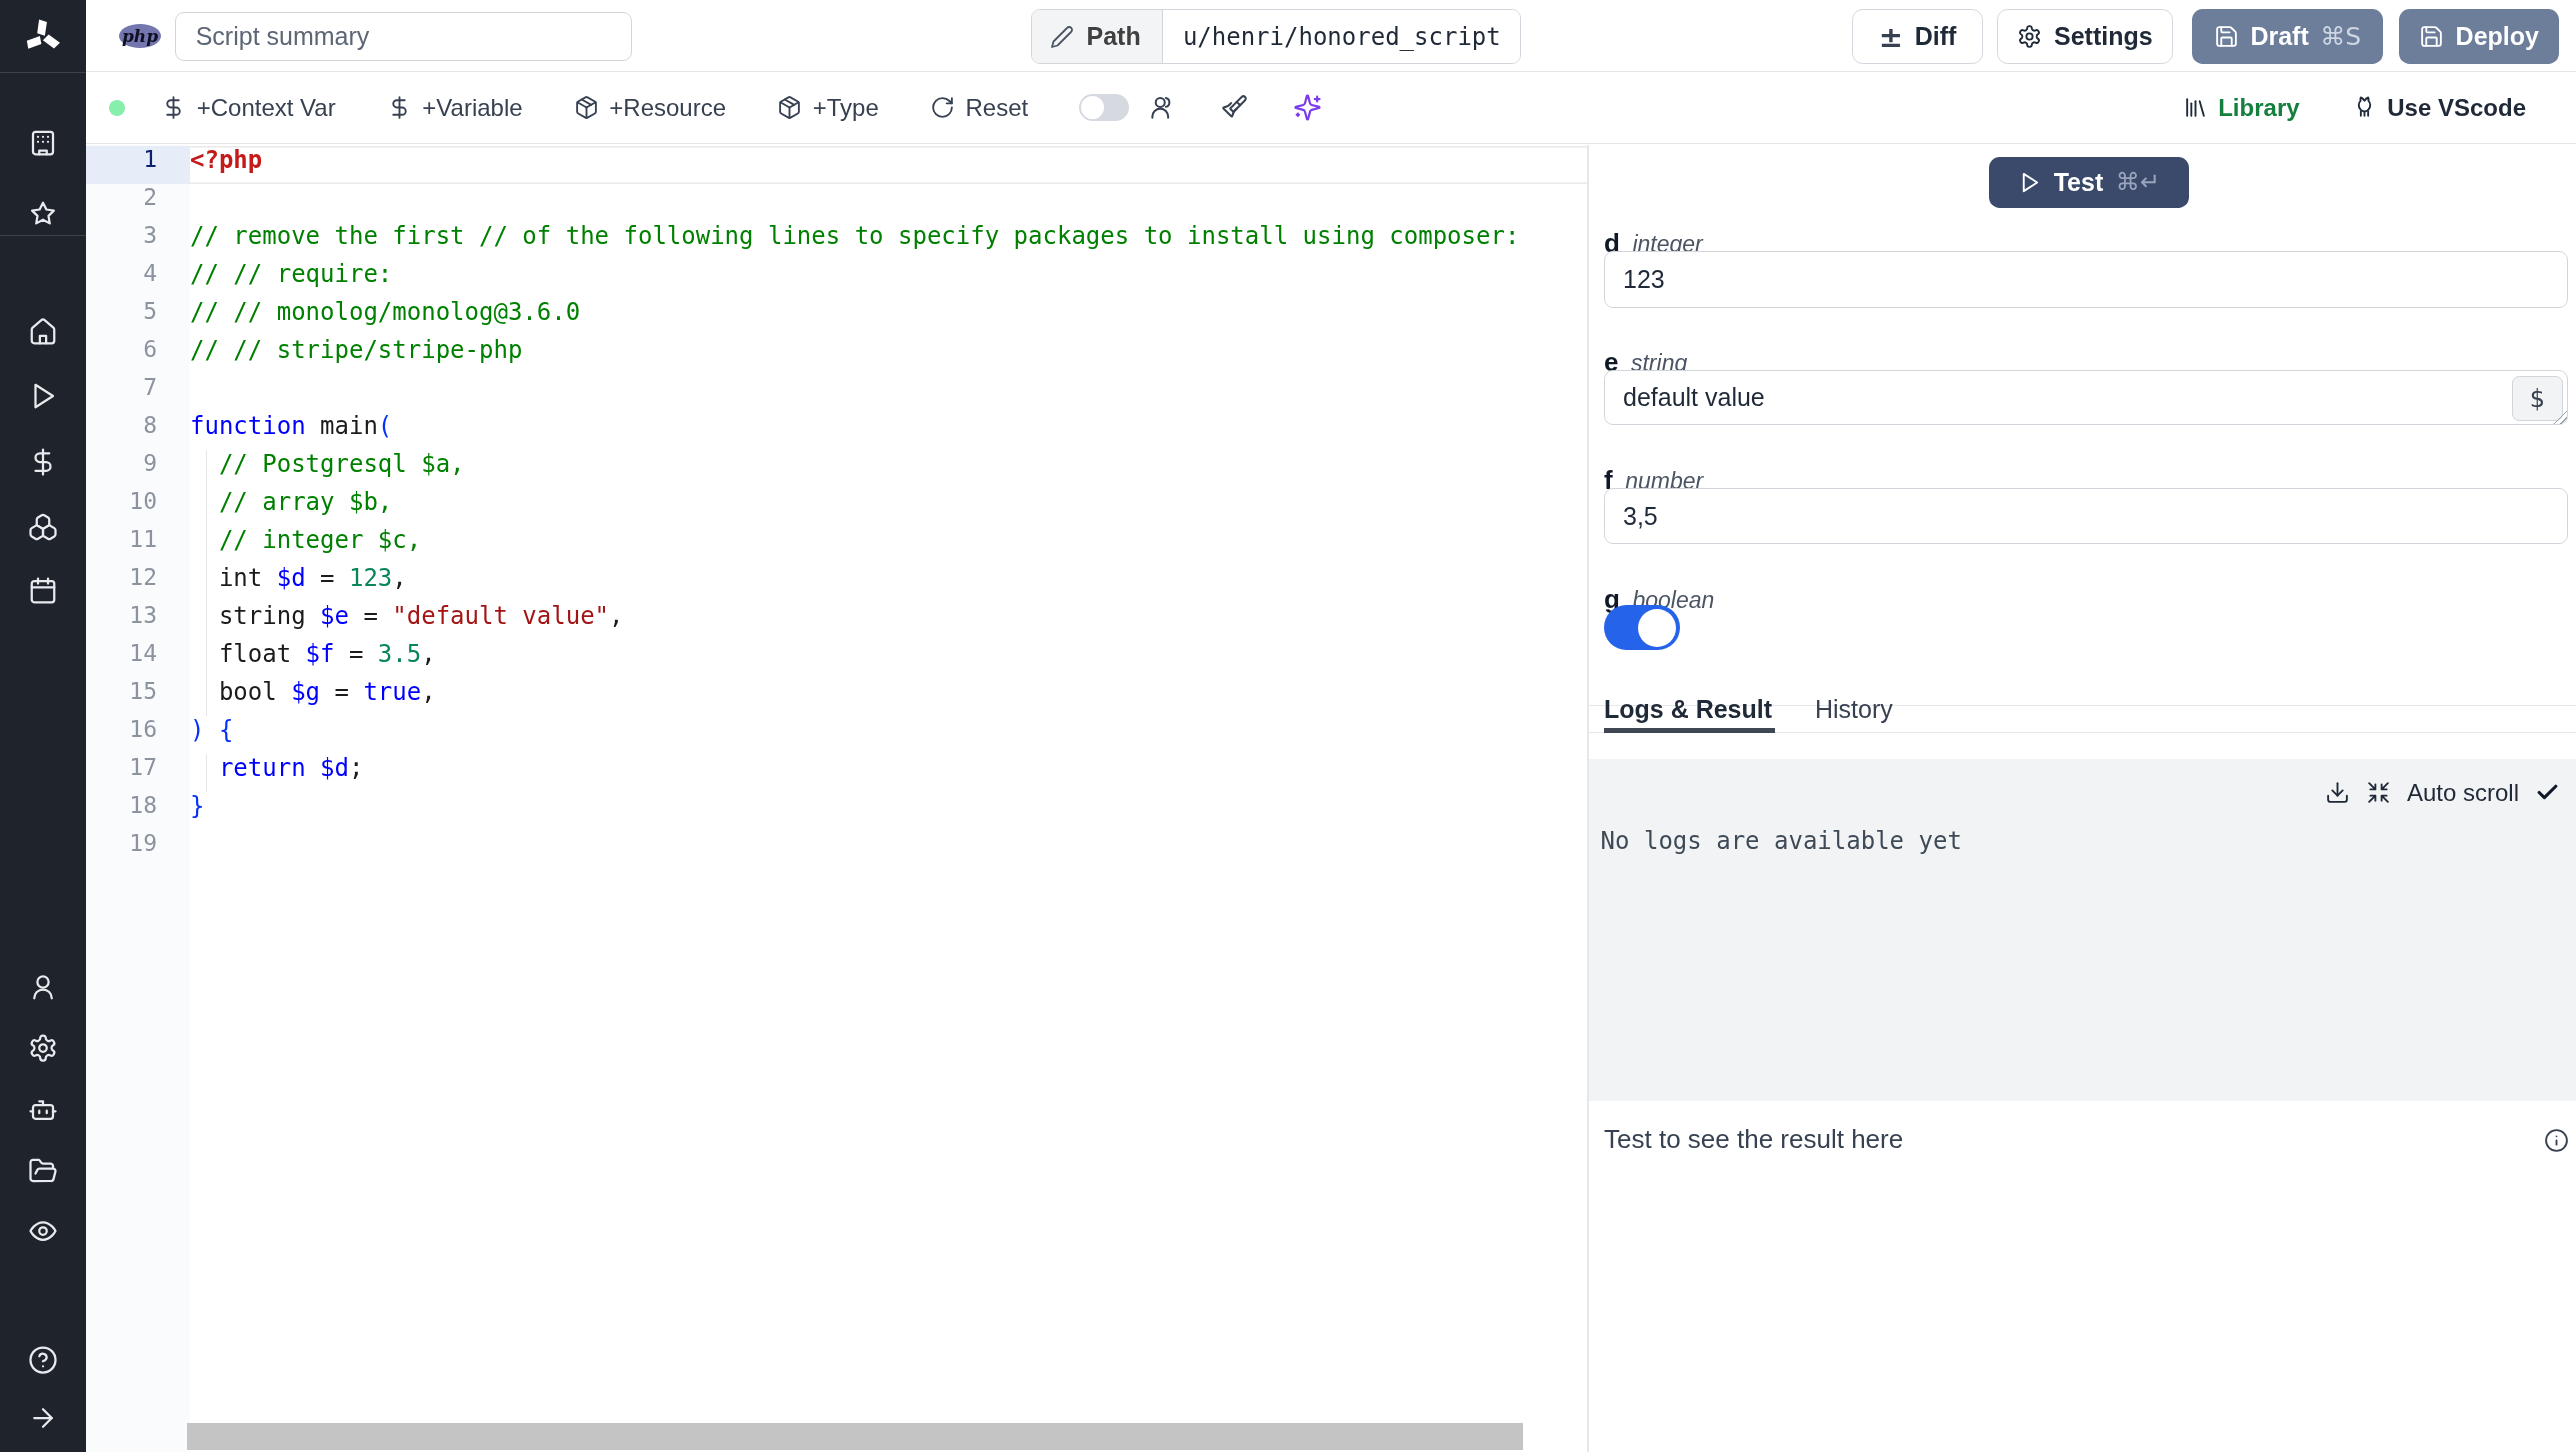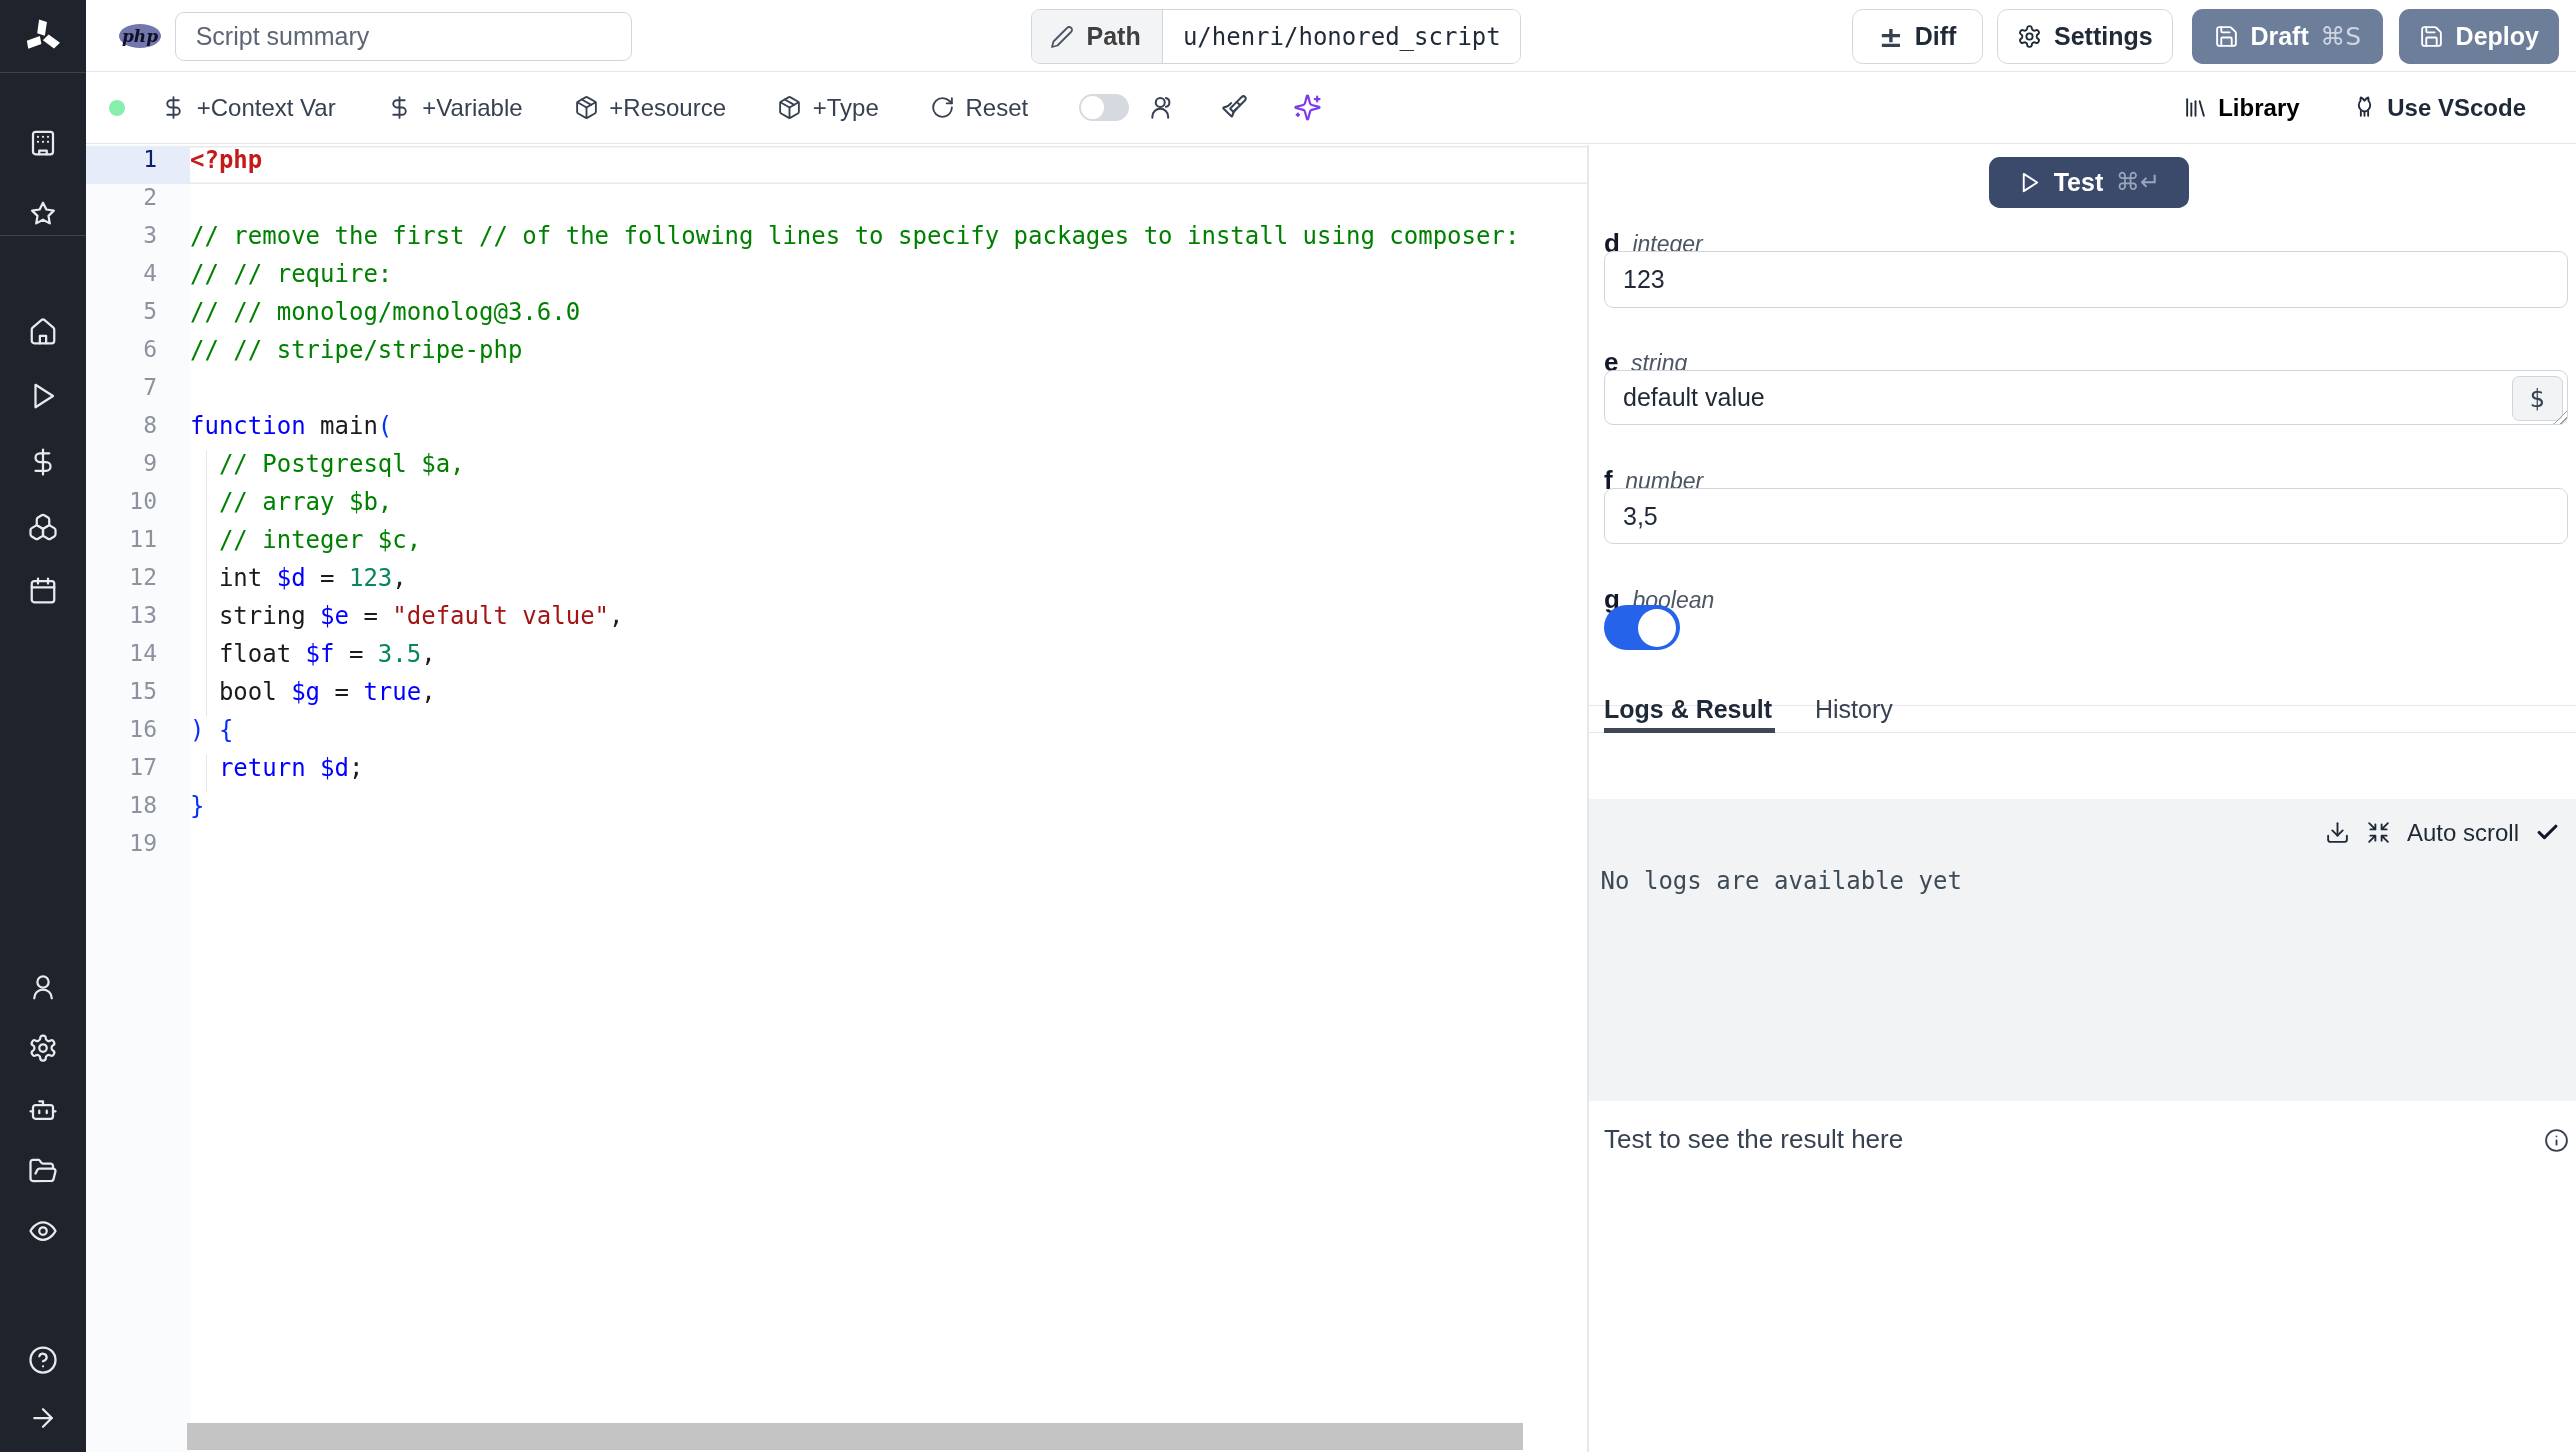--- a/index.html
+++ b/index.html
@@ -76,21 +76,21 @@
   .resize-h { position:absolute; left:964px; top:265px; width:14.3px; height:14.3px;
     background:linear-gradient(135deg, transparent 50%, #9aa0a8 50%, #9aa0a8 57%, transparent 57%, transparent 72%, #9aa0a8 72%, #9aa0a8 79%, transparent 79%); }
   .sw-on { position:absolute; left:15px; top:460px; width:76px; height:45px; border-radius:22.4px; }
   .sw-on::after { content:""; position:absolute; right:3.6px; top:3.6px; width:38px; height:38px; border-radius:50%; background:#fff; }
   .p-div { position:absolute; left:0; top:560px; width:100%; height:0; border-top:1.3px solid #e5e7eb; }
   .tabs { position:absolute; left:0; top:545px; width:100%; height:43px; border-bottom:1.3px solid #e5e7eb;text-align:center; }
   .tab { position:absolute; top:5.4px; font-size:25px; }
   .tab.active { left:15px; color:#1f2937; font-weight:600; }
   .tab.idle { left:226px; color:#374151; font-weight:400; }
   .tab-underline { position:absolute; left:15px; top:38px; width:171px; height:4.5px; background:#3f4754; }
-  .logs { position:absolute; left:0; top:614px; width:100%; height:342px; background:#f1f3f5;margin-top:40px; }
+  .logs { position:absolute; left:0; top:614px; width:100%; height:342px; background:#f1f3f5; }
   .logs-tools { position:absolute; right:16px; top:19.7px; display:flex; align-items:center; gap:16px; color:#1f2937; }
   .logs-tools svg { width:25px; height:25px; }
   .logs-tools .as { font-size:24px; }
   .logs-empty { position:absolute; left:11.6px; top:68px; font:400 24px "DejaVu Sans Mono",monospace; color:#3f4a57; }
   .result { position:absolute; left:0; top:956px; width:100%; height:328px; background:#fff; }
   .result-text { position:absolute; left:15px; top:23px; font-size:26px; color:#374151; }
   .info-ic { position:absolute; right:7.2px; top:27px; width:25px; height:25px; color:#374151; }
 </style>
 </head>
 <body>
@@ -312,21 +312,21 @@
         <path d="M9 8c-1.8 2.7-4 3.5-6.6 4a.5.5 0 0 0-.25.85l7 7a.5.5 0 0 0 .85-.25C10.5 17 11.3 14.8 14 13"></path>
       </svg>
   </span>
   <span class="ic" style="margin-left:45px; color:#7c3aed">
     <svg viewBox="0 0 24 24" width="29" height="29" fill="none" stroke="currentColor" stroke-width="1.8" stroke-linecap="round" stroke-linejoin="round">
         <path d="M9.9 15.5A2 2 0 0 0 8.5 14l-6.1-1.6a.5.5 0 0 1 0-.96L8.5 9.9A2 2 0 0 0 9.9 8.5l1.6-6.1a.5.5 0 0 1 .96 0l1.6 6.1a2 2 0 0 0 1.4 1.4l6.1 1.6a.5.5 0 0 1 0 .96L15.5 14a2 2 0 0 0-1.4 1.4l-1.6 6.1a.5.5 0 0 1-.96 0z"></path>
         <path d="M20 3v4M22 5h-4M4 17v2M5 18H3"></path>
       </svg>
   </span>
   <div class="tl-right">
-    <div class="tl-item" style="font-weight:600; color:#000000">
+    <div class="tl-item" style="font-weight:600; color:#15803d">
       <span class="ic" style="color:#1f2937">
         <svg viewBox="0 0 24 24" fill="none" stroke="currentColor" stroke-width="1.8" stroke-linecap="round">
             <path d="m16 6 4 14"></path>
             <path d="M12 6v14"></path>
             <path d="M8 8v12"></path>
             <path d="M4 4v16"></path>
           </svg>
       </span>
       <span>Library</span>
     </div>

